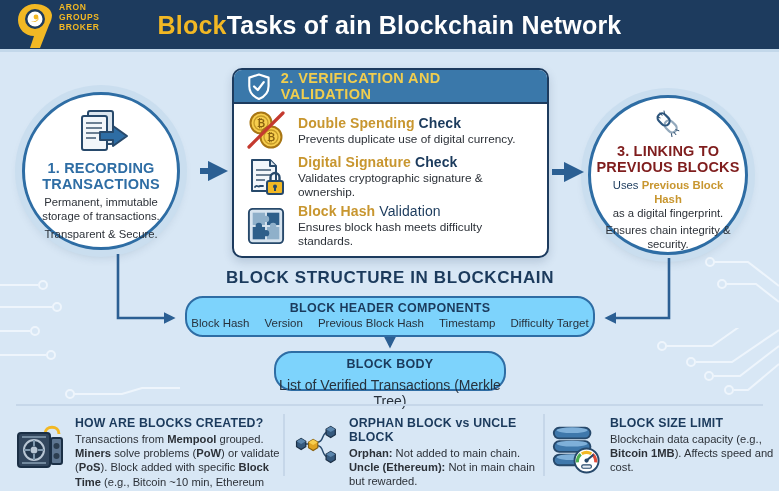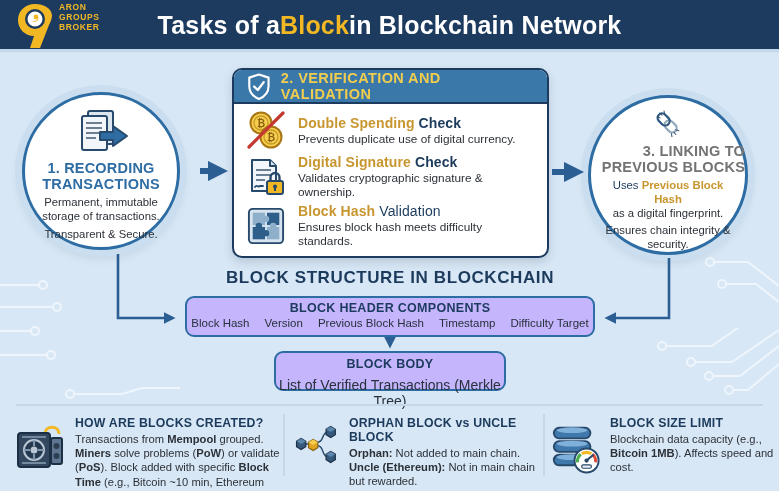--- a/index.html
+++ b/index.html
@@ -16,39 +16,39 @@
            letter-spacing:.2px; }
 
   
   .circle { position:absolute; background:#fff; border:3px solid #2e6da4; border-radius:50%;
             box-shadow:0 0 0 7px #cadeef, 0 5px 12px rgba(27,58,92,.22);
             display:flex; flex-direction:column; align-items:center; text-align:center; }
   .circle1 { left:22px; top:92px; width:158px; height:158px; padding-top:13px; }
   .circle3 { left:588px; top:95px; width:160px; height:160px; padding-top:12px; }
   .circle-title { font-weight:bold; font-size:14.5px; line-height:1.12; margin-top:5px; letter-spacing:.2px; }
   .circle1 .circle-title { color:#2e6da4; }
-  .circle3 .circle-title { color:#737373;text-align:right; }
+  .circle3 .circle-title { color:#7f1d1d; }
   .circle-text { font-size:11.3px; color:#2c3138; line-height:1.22; margin-top:4px; width:88%; }
 
   
   .vbox { position:absolute; left:232px; top:68px; width:317px; height:190px; background:#fff;
           border:2px solid #1d3b5e; border-radius:10px; box-shadow:0 4px 10px rgba(27,58,92,.18); }
   .vband { height:34px; background:#3a78aa; border-bottom:2px solid #1d3b5e;
            border-radius:8px 8px 0 0; display:flex; align-items:center; gap:10px; padding:0 13px; }
   .vband-title { color:#f0cd4f; font-weight:bold; font-size:14.5px; letter-spacing:.4px; }
   .vitems { display:flex; flex-direction:column; justify-content:space-around; height:152px; padding:4px 12px 6px 12px; }
   .vitem { display:flex; align-items:center; gap:12px; }
   .vitem-icon { width:40px; flex:0 0 40px; display:flex; justify-content:center; }
   .vitem-title { font-size:14px; font-weight:bold; letter-spacing:.1px; }
   .vitem-desc { font-size:11.8px; color:#2c3138; margin-top:1px; }
 
   
   .structure-title { position:absolute; left:160px; top:268px; width:460px; text-align:center;
                      font-size:17px; font-weight:bold; color:#1b3a5c; letter-spacing:.6px; }
-  .obox { position:absolute; background:#c4b5fd; border:2px solid #2e6da4; border-radius:9px;
+  .obox { position:absolute; background:#7dd3fc; border:2px solid #2e6da4; border-radius:18px;
           text-align:center; }
   .header-box { left:185px; top:296px; width:410px; height:41px; padding-top:3px; }
   .obox-title { font-size:12.5px; font-weight:bold; color:#1b3a5c; letter-spacing:.3px; }
   .components { display:flex; justify-content:center; gap:15px; font-size:11.5px; color:#27313c; margin-top:2px; }
   .body-box { left:274px; top:351px; width:232px; height:40px; padding-top:4px; }
   .body-box .subtitle { font-size:14px; color:#27313c; margin-top:6px; }
 
   
   .divider-h { position:absolute; left:16px; top:404px; width:747px; height:2px; background:#c6d7e9; }
   .divider-v { position:absolute; top:414px; width:2px; height:62px; background:#c6d7e9; }
@@ -120,22 +120,22 @@
         <path d="M15 18 a5 5 0 0 0 8 -4 a6 6 0 0 1 -8 4 Z" fill="#f2b824"></path>
         <circle cx="20" cy="14" r="2.4" fill="#f2b824"></circle>
       </svg>
       <div class="logo-text">
         <div>ARON</div>
         <div>GROUPS</div>
         <div>BROKER</div>
       </div>
     </div>
     <div class="title">
+        <span style="font-weight: 700; color: rgb(242, 184, 36);">Block</span>
         <span style="font-weight: 700; color: rgb(255, 255, 255);">Tasks of a </span>
-        <span style="font-weight: 700; color: rgb(242, 184, 36);">Block</span>
         <span style="font-weight: 700; color: rgb(255, 255, 255);"> in Blockchain Network</span>
       </div>
   </div>
 
   <div class="circle circle1">
     <svg width="58" height="47" viewBox="0 0 58 47">
       <rect x="16" y="3" width="25" height="33" rx="2" fill="#dbe5ee" stroke="#27496b" stroke-width="2"></rect>
       <rect x="10" y="8" width="25" height="34" rx="2" fill="#f2f6fa" stroke="#27496b" stroke-width="2"></rect>
       <g stroke="#6b7f93" stroke-width="2">
         <line x1="14" y1="15" x2="30" y2="15"></line>

